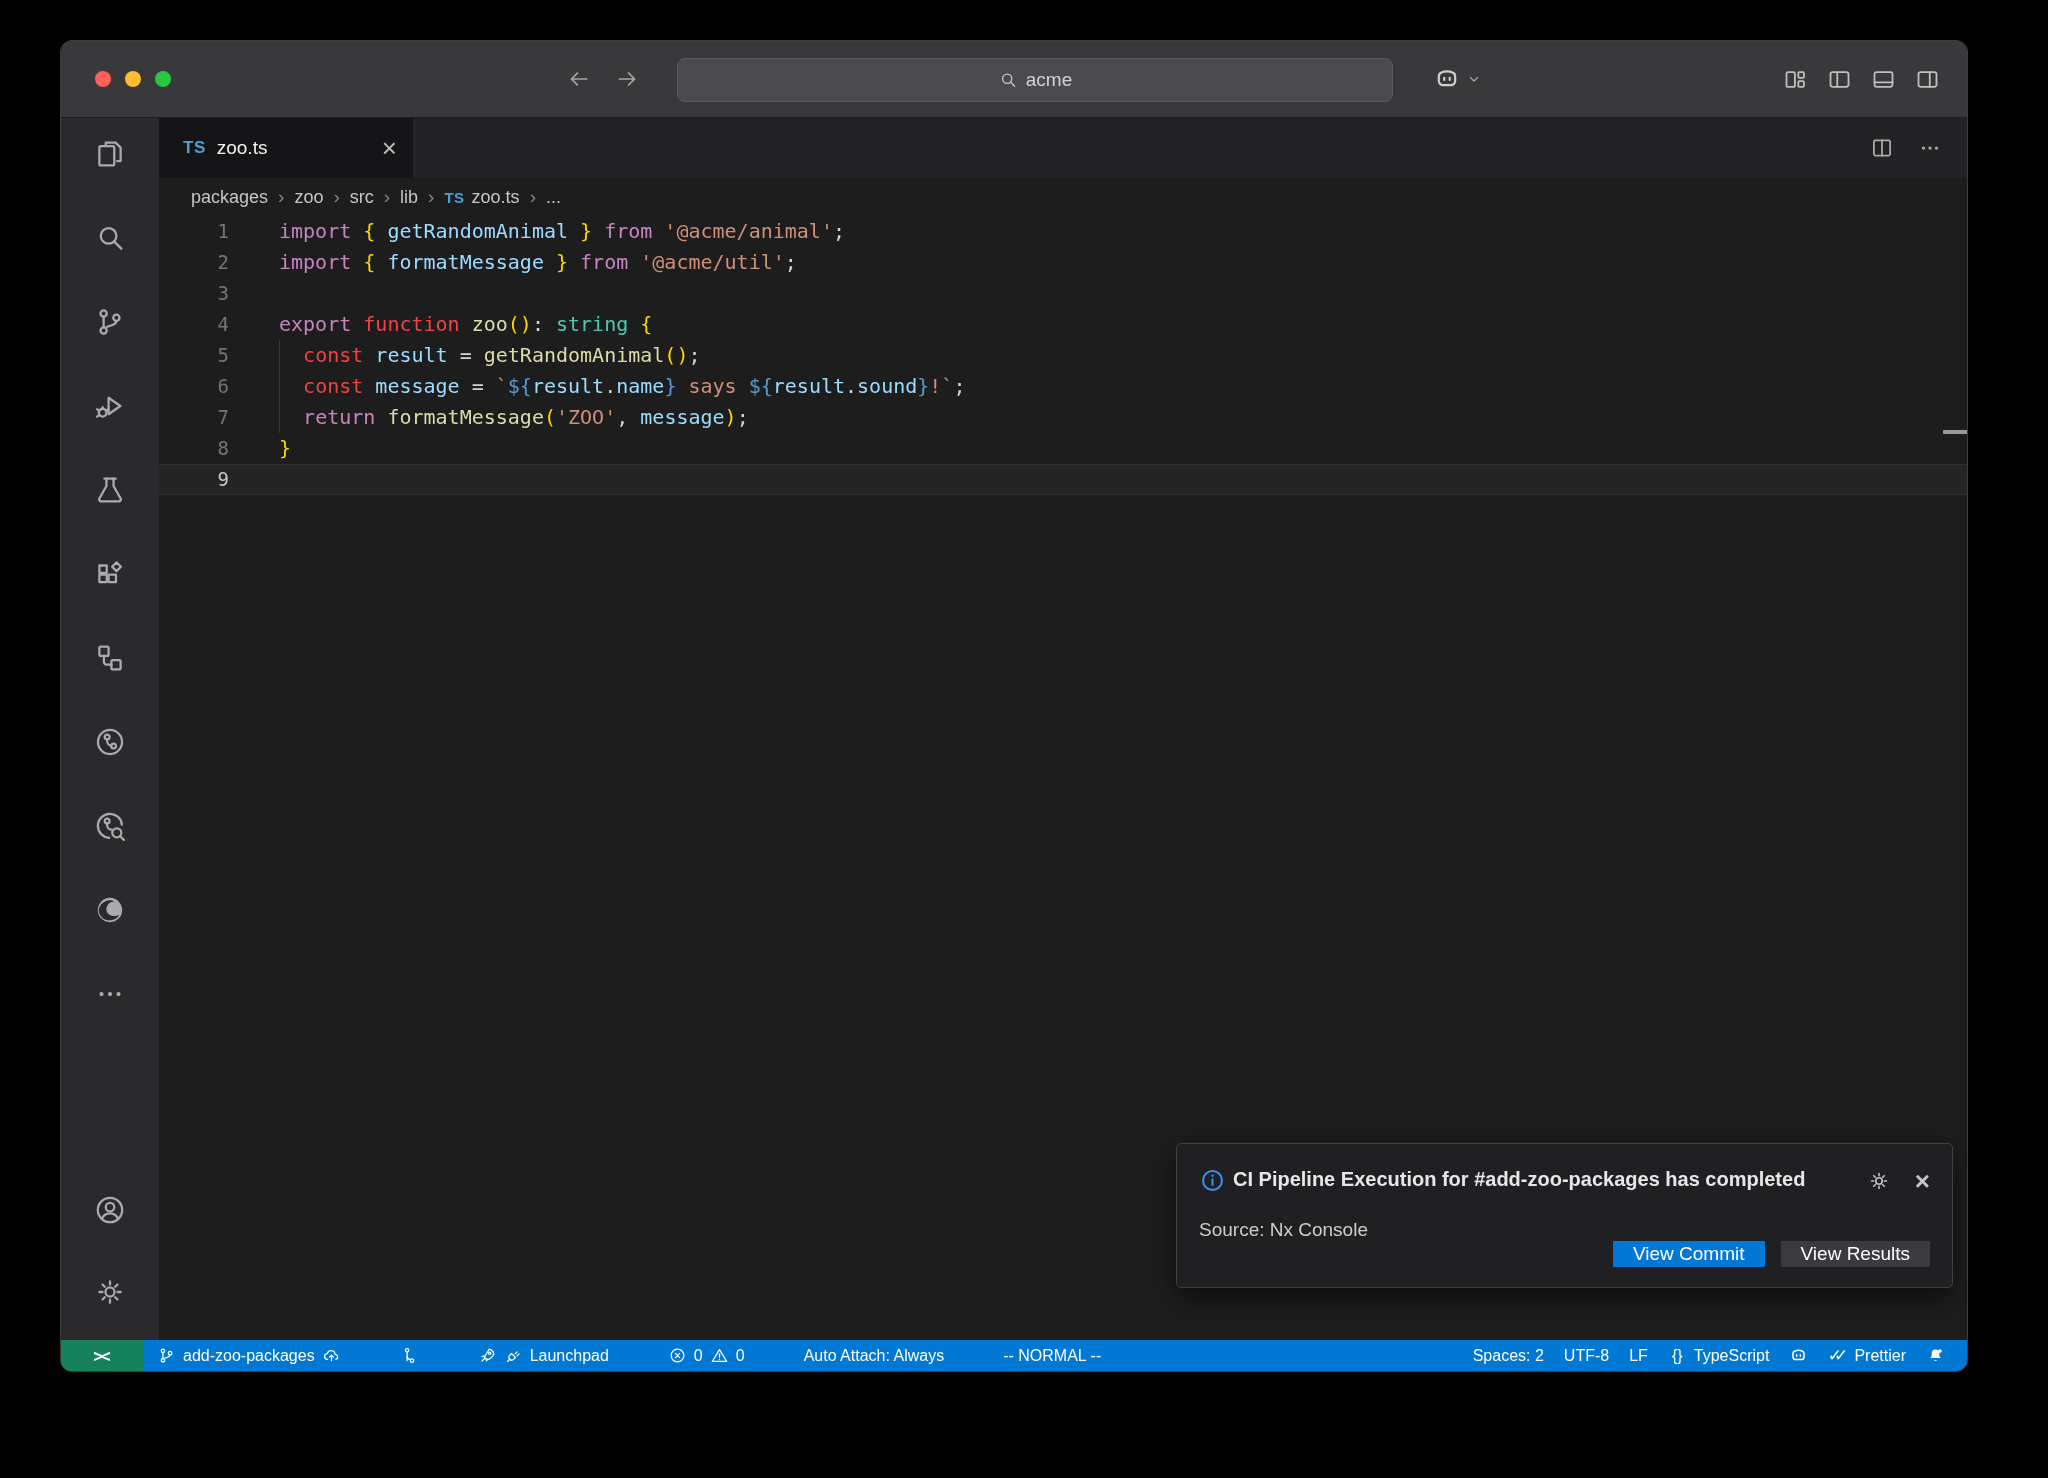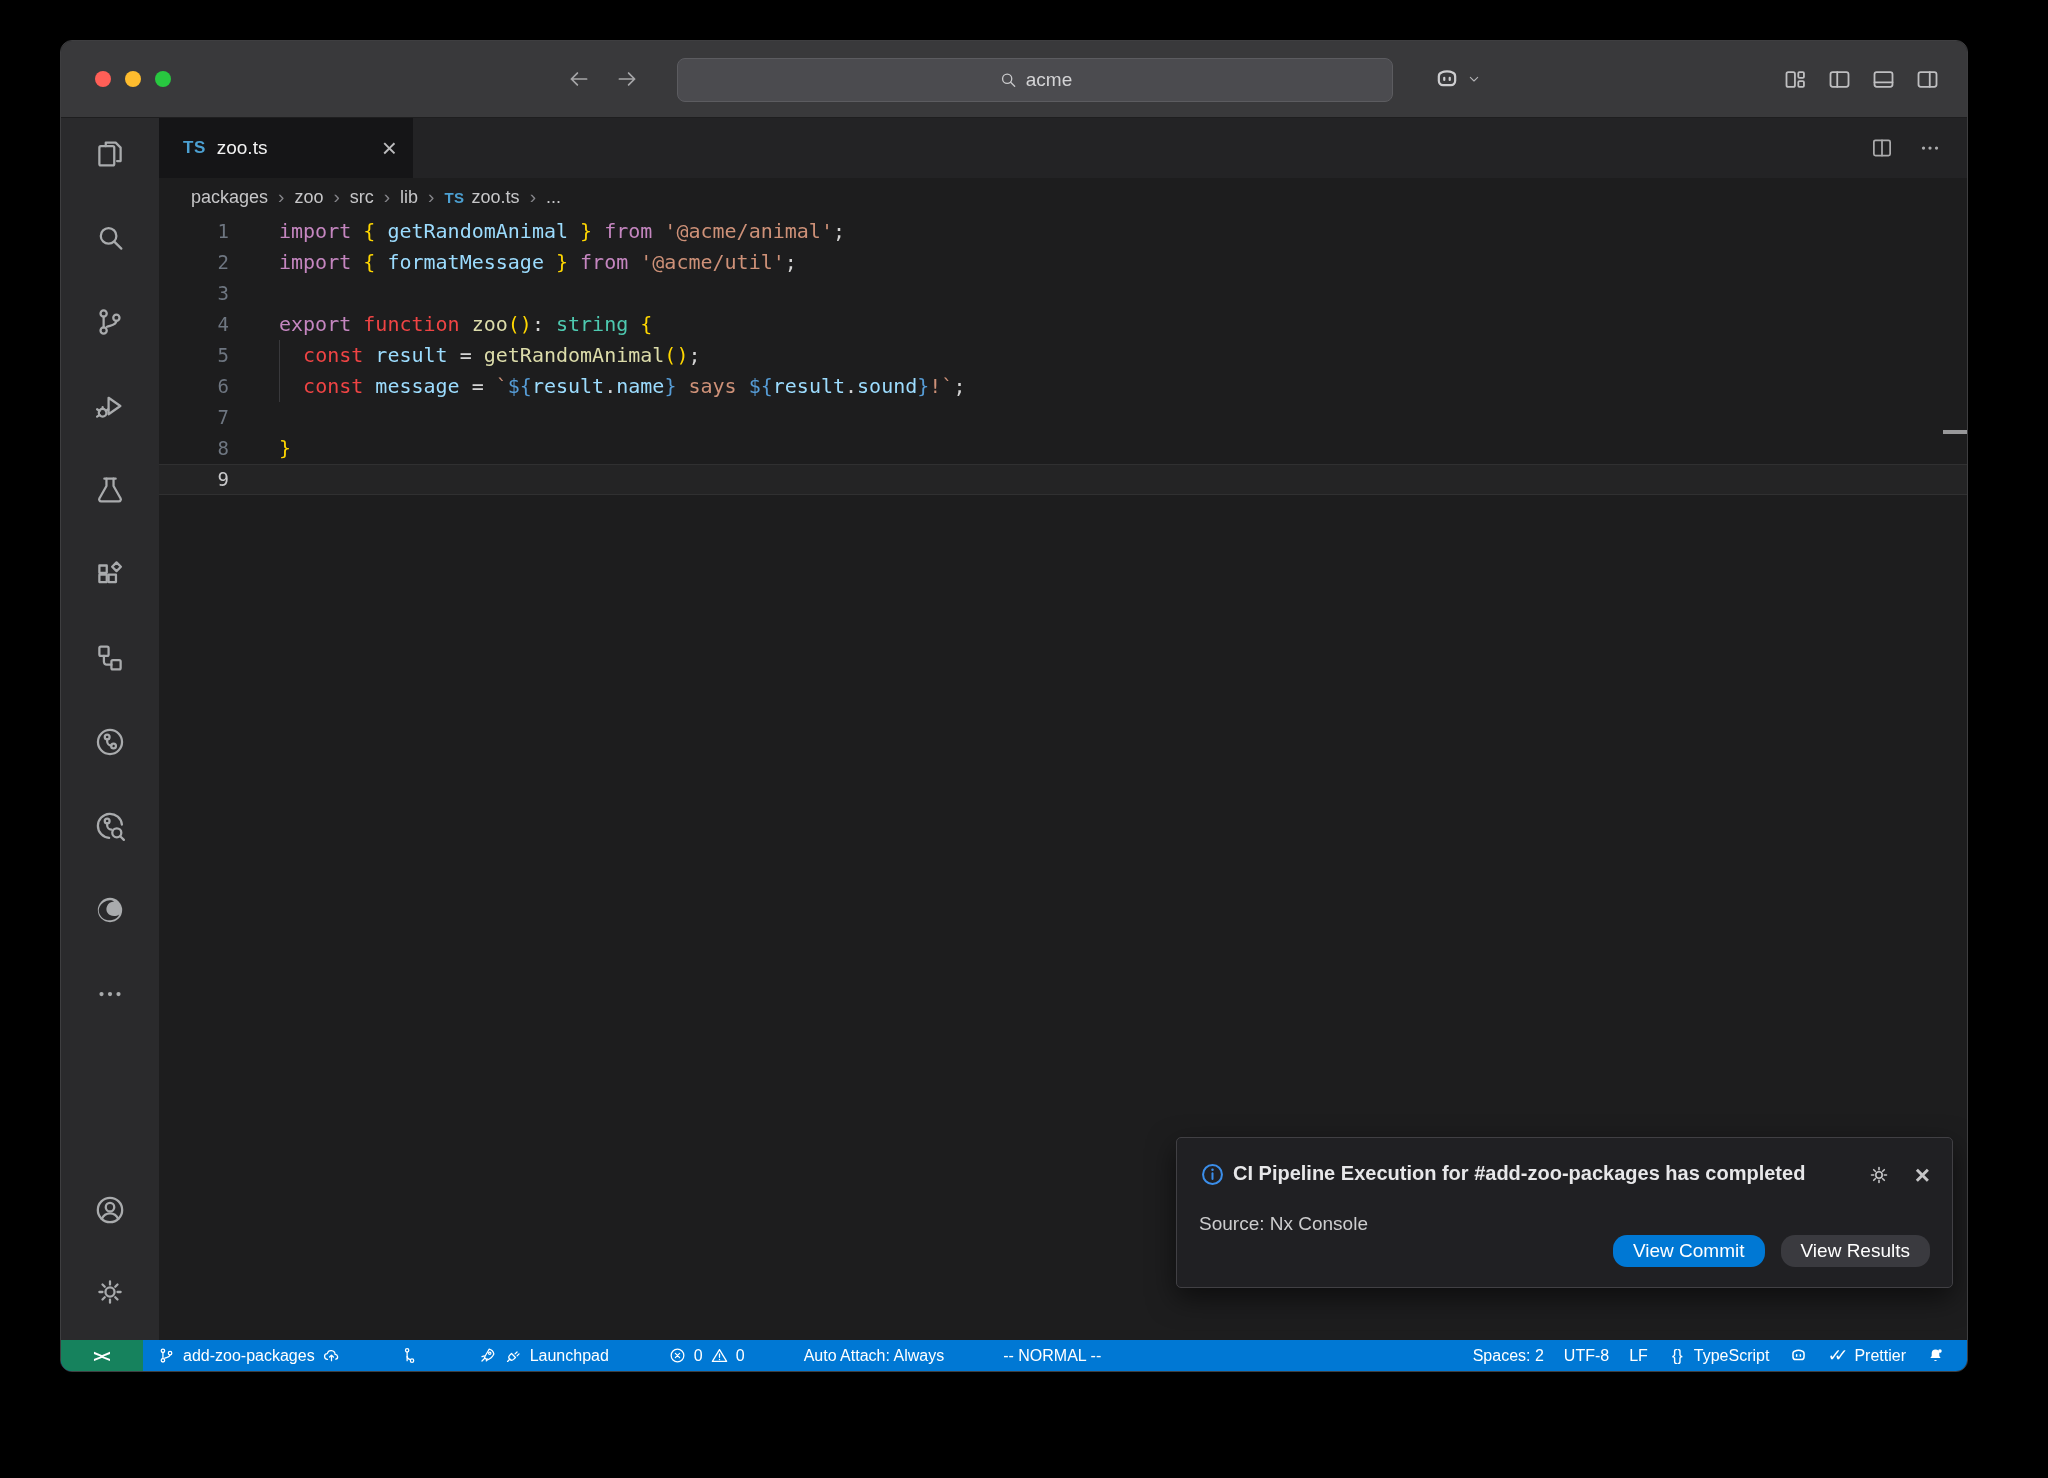--- a/index.html
+++ b/index.html
@@ -67,21 +67,21 @@
     padding:20px 22px;box-sizing:border-box;}
   .toast-head{display:flex;gap:7px;align-items:center;font-weight:bold;}
   .info-ic{color:#3b8eea;width:27px;height:27px;flex:0 0 27px;margin-top:2px;}
   .toast-title{font-size:20px;line-height:31px;color:#e7e7e9;max-width:600px;}
   .toast-icons{margin-left:auto;display:flex;gap:24px;color:#c5c5c7;padding-top:3px;}
   .toast-icons .ic{width:24px;height:24px;cursor:pointer;}
   .toast-x{font-size:26px;line-height:24px;cursor:pointer;}
   .toast-foot{display:flex;align-items:flex-start;margin-top:24px;flex-direction:column;}
   .toast-source{font-size:19px;color:#cdcdce;}
   .toast-btns{margin-left:auto;display:flex;gap:16px;}
-  .btn{height:32px;padding:8px 20px;font-size:19px;display:flex;align-items:center;border-radius:14px;color:#fff;cursor:pointer;border:none;}
+  .btn{height:26px;padding:8px 20px;font-size:19px;display:flex;align-items:center;border-radius:1px;color:#fff;cursor:pointer;border:none;}
   .btn.primary{background:#0078d4;}
   .btn.secondary{background:#3a3a3f;}
   .toast.small{display:flex;align-items:center;gap:13px;padding:17px 22px;}
   .toast.small .toast-title{line-height:24px;}
   
   .statusbar{height:31px;flex:0 0 auto;background:#0078d4;display:flex;align-items:stretch;color:#fff;font-size:16px;}
   .sb-remote{width:82px;flex:0 0 82px;background:#16825d;display:flex;align-items:center;justify-content:center;cursor:pointer;}
   .remote-glyph{font-family:"DejaVu Sans Mono",monospace;font-weight:bold;font-size:17px;letter-spacing:-3px;padding-right:3px;}
   .sb-left{display:flex;align-items:center;padding-left:4px;gap:39px;}
   .sb-right{margin-left:auto;display:flex;align-items:center;padding-right:12px;}
@@ -360,20 +360,21 @@
               <div class="cline guide">
                 <span class="gut">5</span>
                 <span class="ctext"><span class="pn">  </span><span class="k2">const </span><span class="vr">result </span><span class="pn">= </span><span class="fn">getRandomAnimal</span><span class="br">()</span><span class="pn">;</span></span>
               </div>
               <div class="cline guide">
                 <span class="gut">6</span>
                 <span class="ctext"><span class="pn">  </span><span class="k2">const </span><span class="vr">message </span><span class="pn">= </span><span class="st">`</span><span class="in">${</span><span class="vr">result</span><span class="pn">.</span><span class="vr">name</span><span class="in">}</span><span class="st"> says </span><span class="in">${</span><span class="vr">result</span><span class="pn">.</span><span class="vr">sound</span><span class="in">}</span><span class="st">!`</span><span class="pn">;</span></span>
               </div>
               <div class="cline guide">
                 <span class="gut">7</span>
+                <span class="ctext"><span class="pn">  </span><span class="kw">return </span><span class="fn">formatMessage</span><span class="br">(</span><span class="st">'ZOO'</span><span class="pn">, </span><span class="vr">message</span><span class="br">)</span><span class="pn">;</span></span>
               </div>
               <div class="cline">
                 <span class="gut">8</span>
                 <span class="ctext"><span class="br">}</span></span>
               </div>
               <div class="cline current">
                 <span class="gut">9</span>
                 <span class="ctext"></span>
               </div>
             </div>

